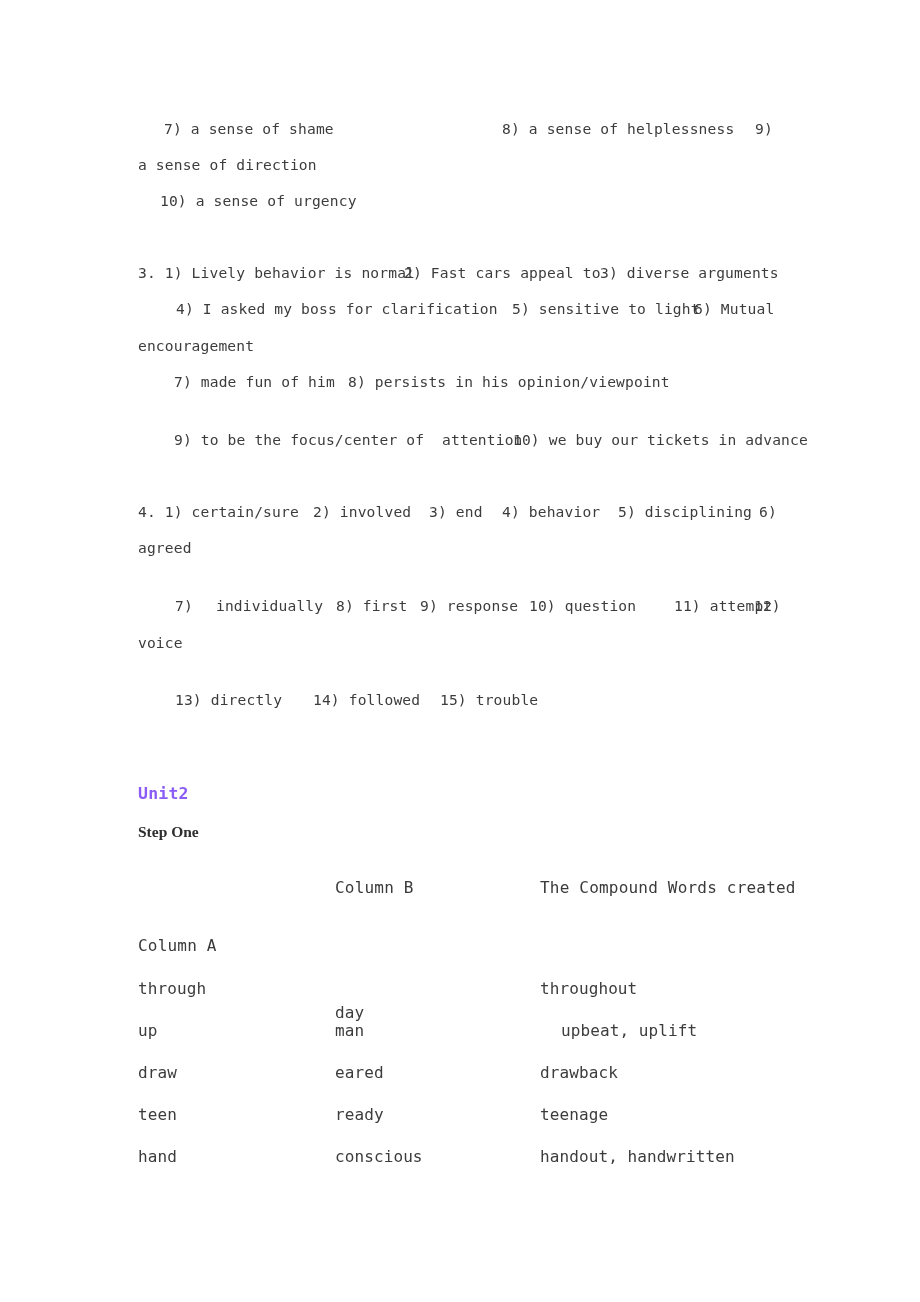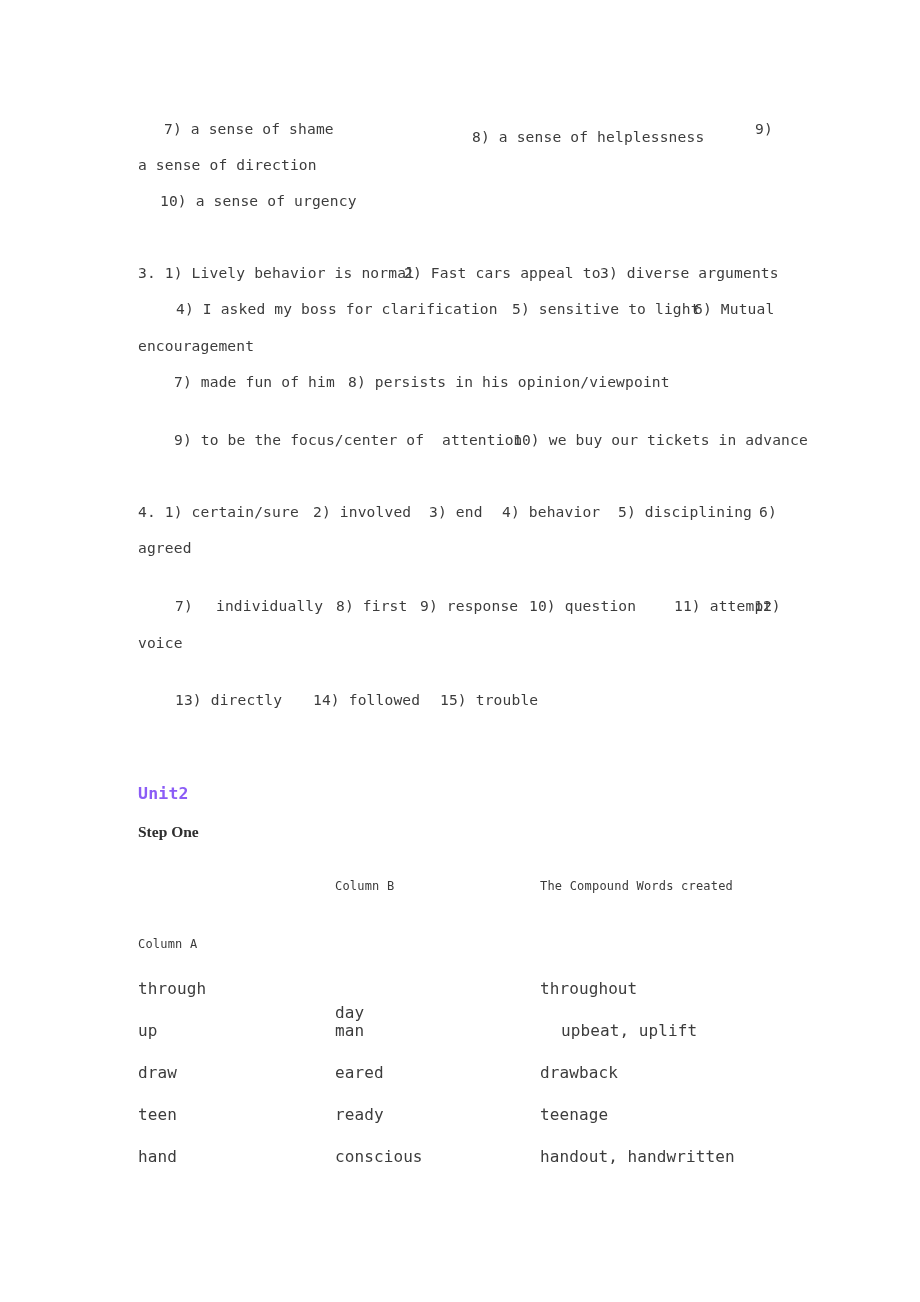--- a/index.html
+++ b/index.html
@@ -48,21 +48,21 @@
     font-family: "Liberation Serif", "DejaVu Serif", serif;
     font-size: 15.5px;
     font-weight: bold;
     color: #2e2e2e;
     line-height: 1;
   }
   .col-header {
     position: absolute;
     white-space: pre;
     font-family: "DejaVu Sans Mono", monospace;
-    font-size: 12px;
+    font-size: 16px;
     color: #3a3a3a;
     line-height: 1;
     letter-spacing: 0.2px;
   }
   .cell {
     position: absolute;
     white-space: pre;
     font-family: "DejaVu Sans Mono", monospace;
     font-size: 16px;
     color: #3c3c3c;
@@ -70,21 +70,21 @@
     letter-spacing: 0.1px;
   }
 </style>
 </head>
 <body>
 
 <div class="page">
 
   <div id="sec2">
       <div class="line" style="left: 164px; top: 122px;">7) a sense of shame</div>
-      <div class="line" style="left: 472px; top: 122px; margin-top: 8px;">8) a sense of helplessness</div>
+      <div class="line" style="left: 502px; top: 122px;">8) a sense of helplessness</div>
       <div class="line" style="left: 755px; top: 122px;">9)</div>
       <div class="line" style="left: 138px; top: 158px;">a sense of direction</div>
       <div class="line" style="left: 160px; top: 194px;">10) a sense of urgency</div>
     </div>
 
   <div id="sec3">
       <div class="line" style="left: 138px; top: 266px;">3. 1) Lively behavior is normal</div>
       <div class="line" style="left: 404px; top: 266px;">2) Fast cars appeal to</div>
       <div class="line" style="left: 600px; top: 266px;">3) diverse arguments</div>
       <div class="line" style="left: 176px; top: 302px;">4) I asked my boss for clarification</div>

